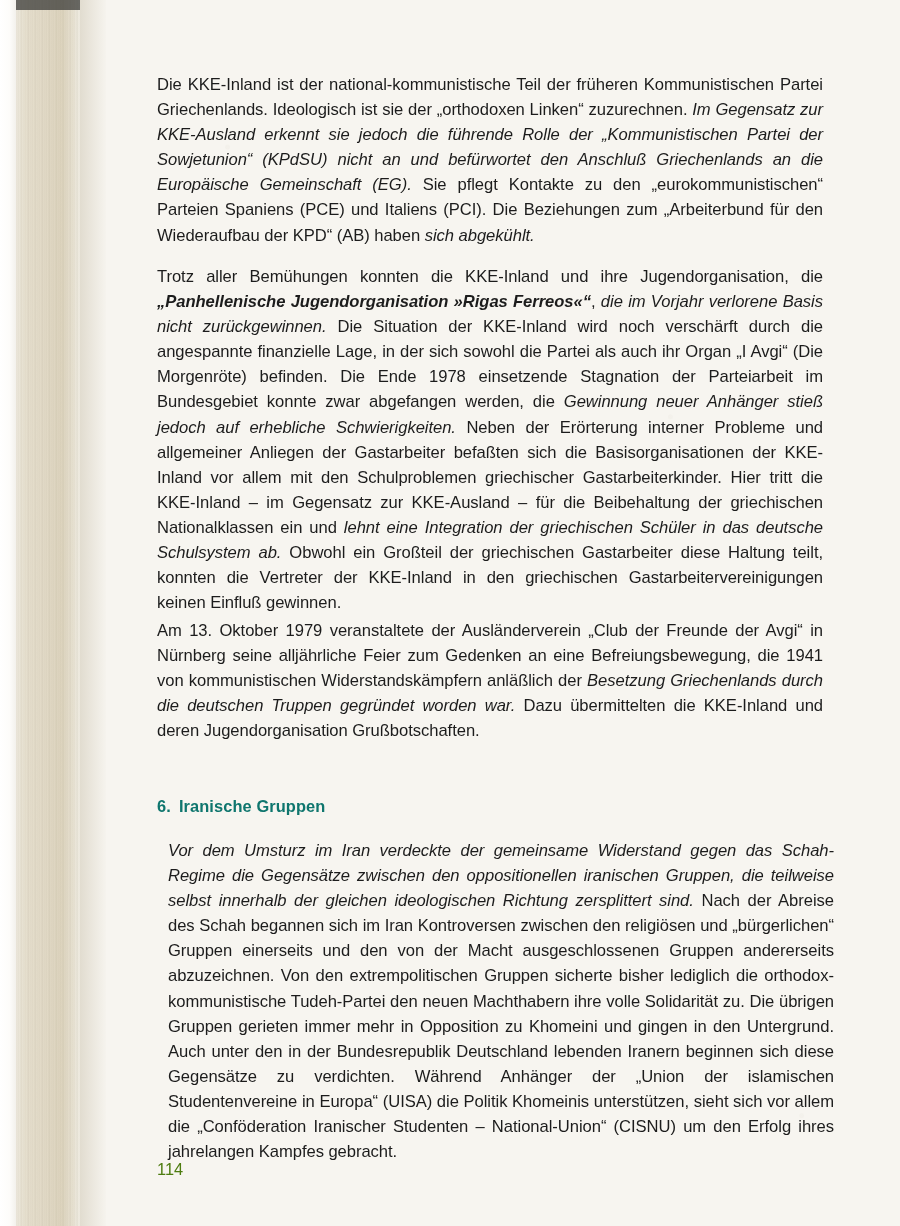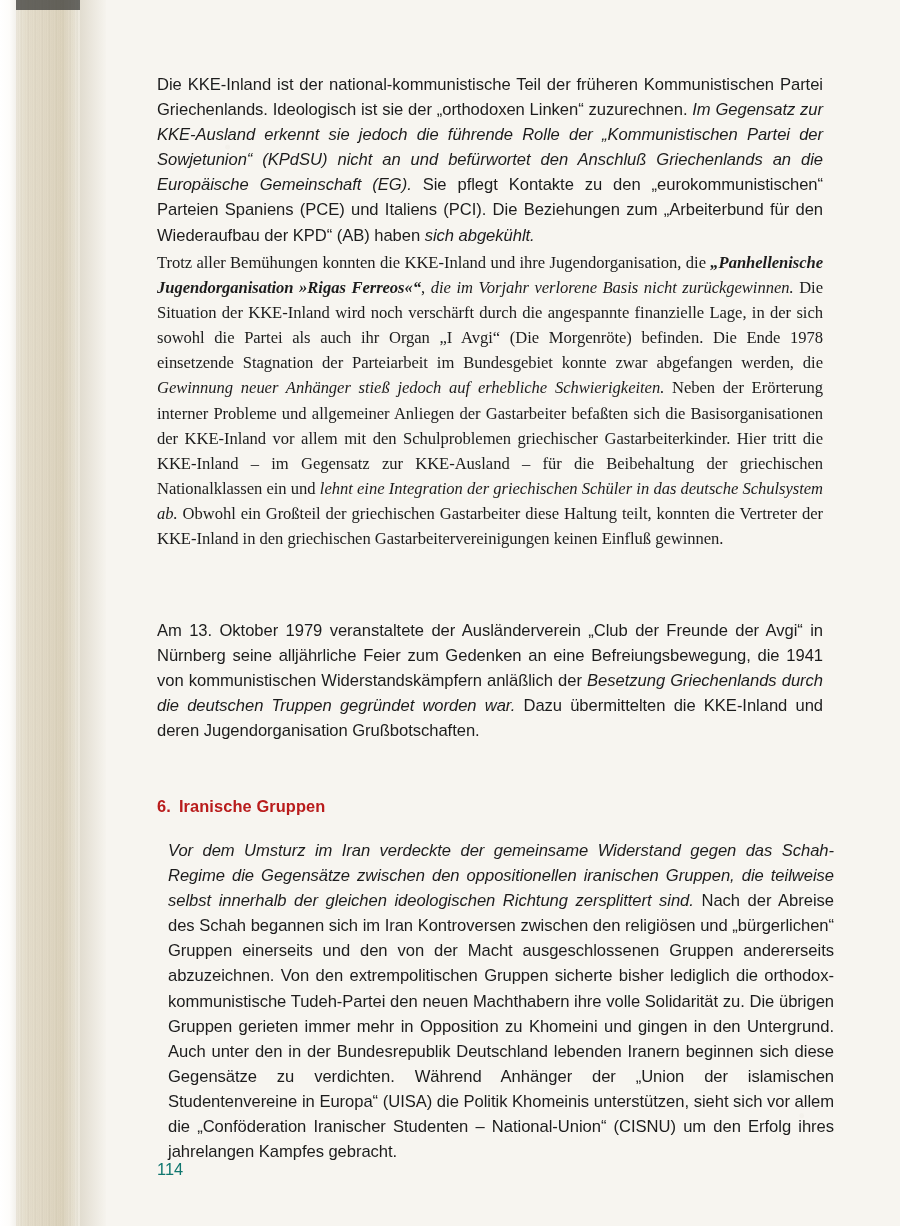--- a/index.html
+++ b/index.html
@@ -98,52 +98,52 @@
     font-size: 16.6px;
     line-height: 25.1px;
     color: #1c1c1c;
     text-align: justify;
     text-justify: inter-word;
     hyphens: manual;
     letter-spacing: -0.05px;
   }
 
   p.par-1  { position: absolute; top: 72px;  left: 0; width: 666px; }
-  p.par-2  { position: absolute; top: 250px; left: 0; width: 666px; font-family: Liberation Serif, serif; }
+  p.par-2  { position: absolute; top: 264px; left: 0; width: 666px; }
   p.par-3  { position: absolute; top: 618px; left: 0; width: 666px; }
 
   h2.section-heading {
     position: absolute;
     top: 795px;
     left: 0;
     width: 666px;
     margin: 0;
     font-size: 16.4px;
     line-height: 22px;
     font-weight: bold;
-    color: #b91c1c;
+    color: #0f766e;
     letter-spacing: 0.1px;
   }
   h2.section-heading .num {
     margin-right: 8px;
   }
 
   p.par-4 { position: absolute; top: 838px; left: 11px; width: 666px; }
 
   .b  { font-weight: normal; }
   .i  { font-style: italic; }
   .bi { font-weight: bold; font-style: italic; }
 
   .page-number {
     position: absolute;
     left: 157px;
     top: 1158px;
     font-size: 16.4px;
     line-height: 22px;
-    color: #0f766e;
+    color: #4d7c0f;
   }
 </style>
 </head>
 <body>
 
 <div class="page">
 
   <div class="scan-edge-dark"></div>
   <div class="scan-gutter"></div>
   <div class="scan-gutter-top"></div>

